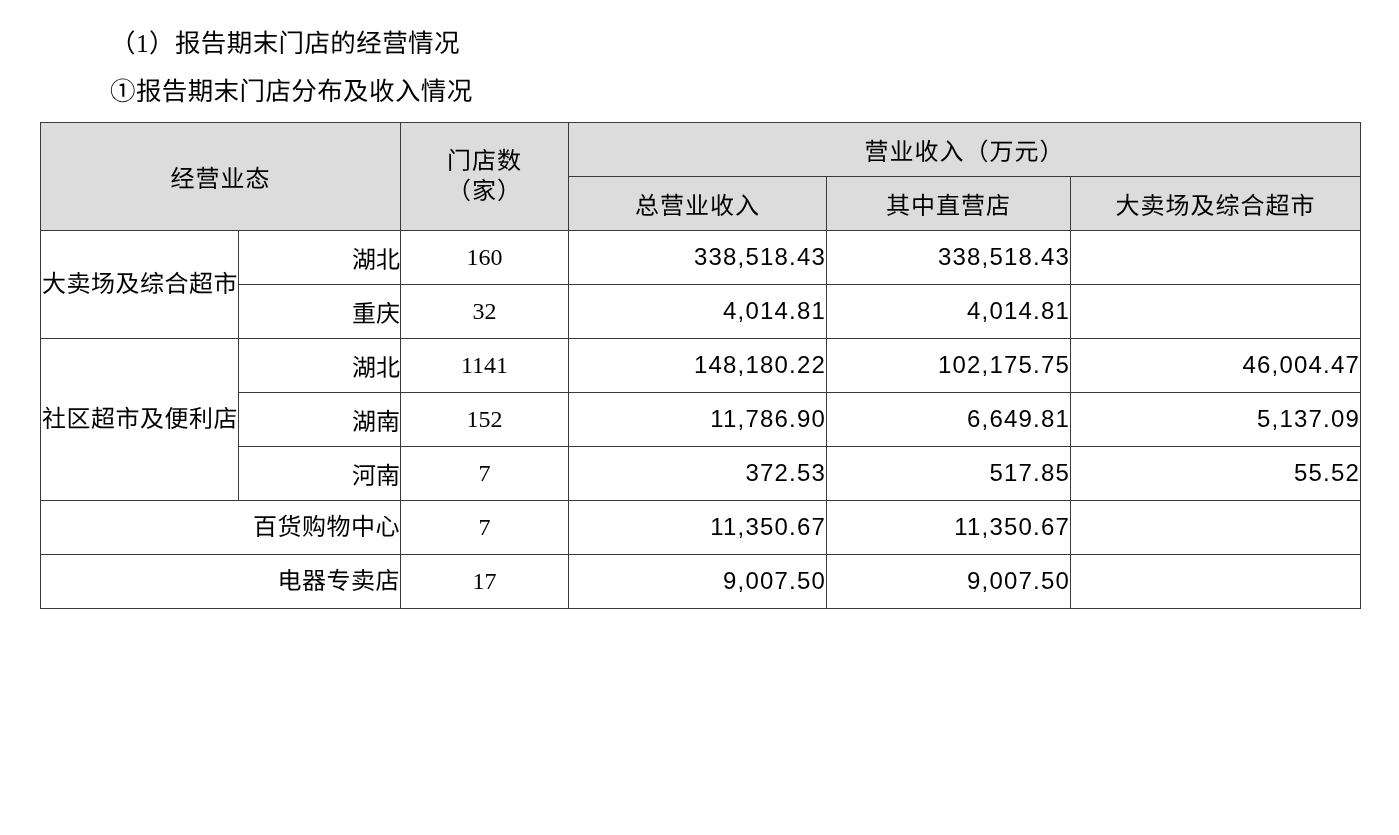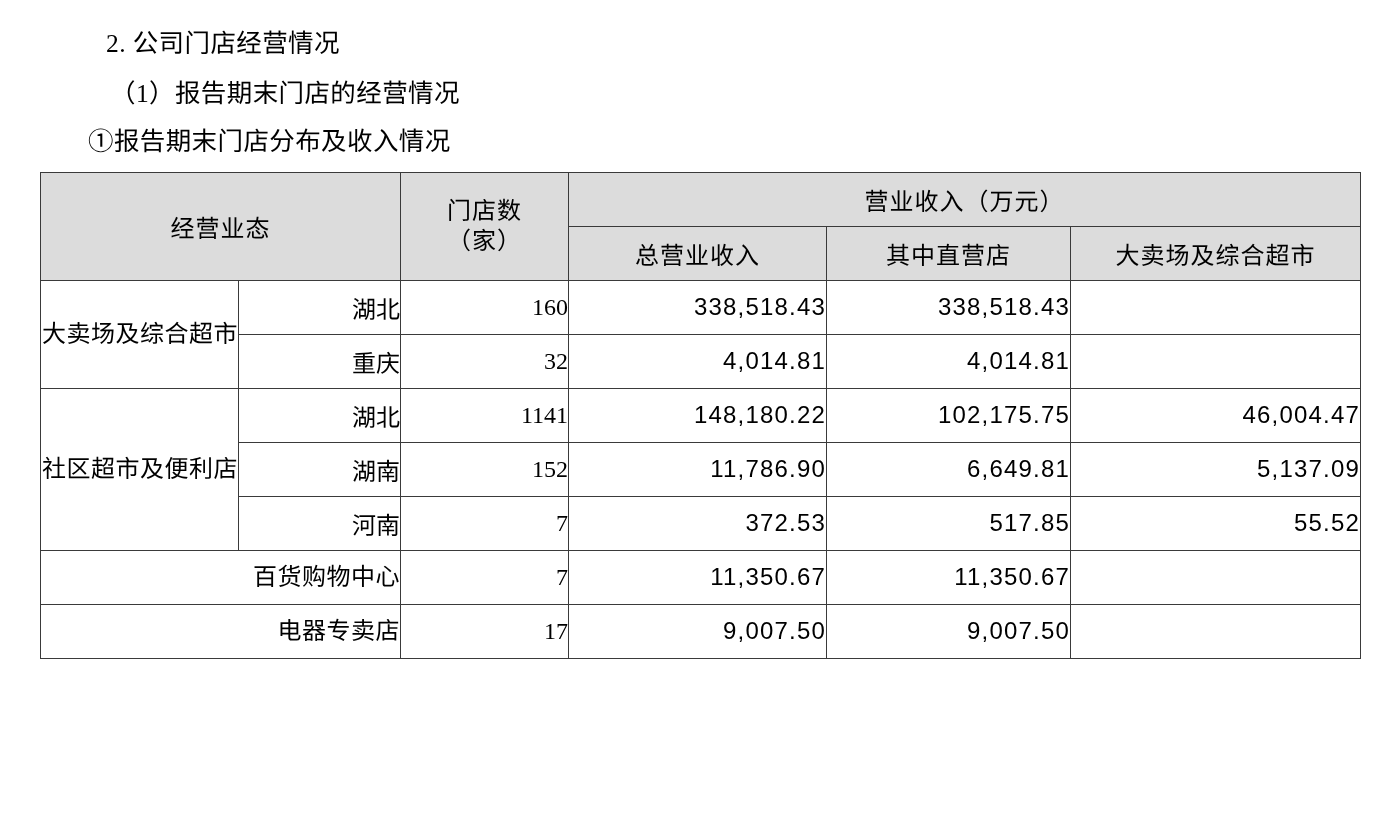--- a/index.html
+++ b/index.html
@@ -39,21 +39,21 @@
   }
   .body-para .indent {
     display: inline-block;
     width: 46px;
   }
   .sub-head {
     margin-left: 70px;
     margin-bottom: 4px;
   }
   .sub-head2 {
-    margin-left: 48px;
+    margin-left: 70px;
     margin-bottom: 8px;
   }
 
   table.store-table {
     border-collapse: collapse;
     width: 1320px;
     margin-left: 0px;
     table-layout: fixed;
   }
   table.store-table td,
@@ -74,21 +74,21 @@
     text-align: right;
     padding-left: 10px;
     letter-spacing: 0.5px;
     line-height: 1.35;
   }
   td.region {
     text-align: right;
     padding-left: 10px;
   }
   td.count {
-    text-align: right;
+    text-align: center;
   }
   td.num {
     text-align: right;
     padding-right: 12px;
     letter-spacing: 1.2px;
     font-family: Liberation Sans, sans-serif;
   }
   .hdr-two-line {
     line-height: 1.25;
   }
@@ -97,21 +97,20 @@
   .col-cnt   { width: 168px; }
   .col-rev1  { width: 258px; }
   .col-rev2  { width: 244px; }
   .col-rev3  { width: 290px; }
 </style>
 </head>
 <body>
 
 <div class="page">
 
-  <p class="para heading">2. 公司门店经营情况</p>
 
 
   <p class="para sub-head">（1）报告期末门店的经营情况</p>
 
   <p class="para sub-head2">①报告期末门店分布及收入情况</p>
 
   <table class="store-table">
     <colgroup>
       <col class="col-biz">
       <col class="col-reg">

